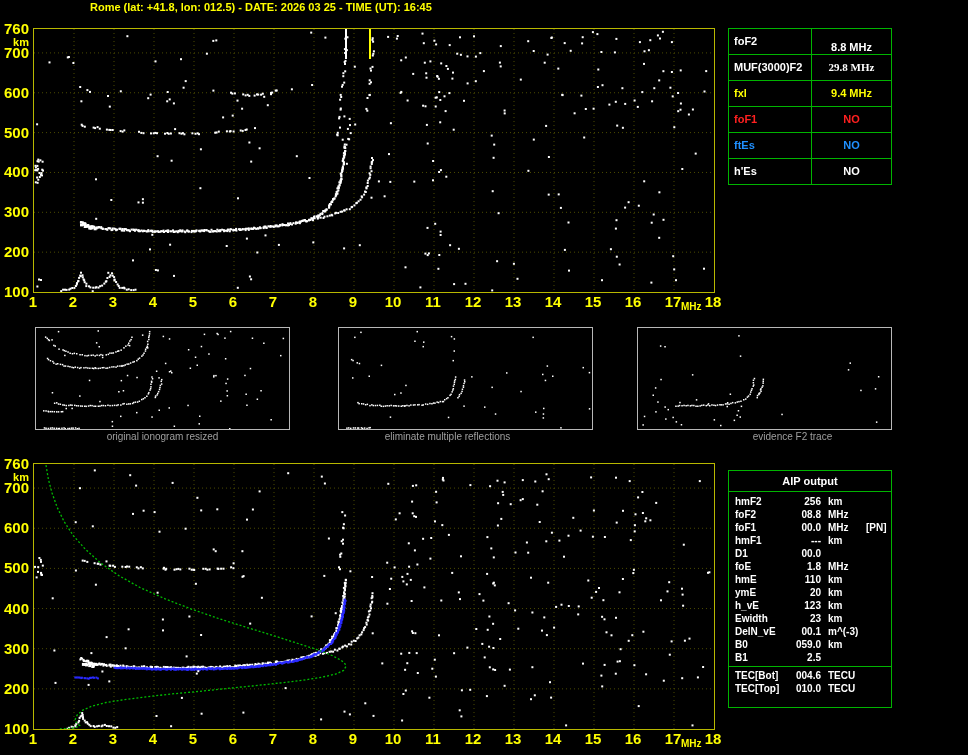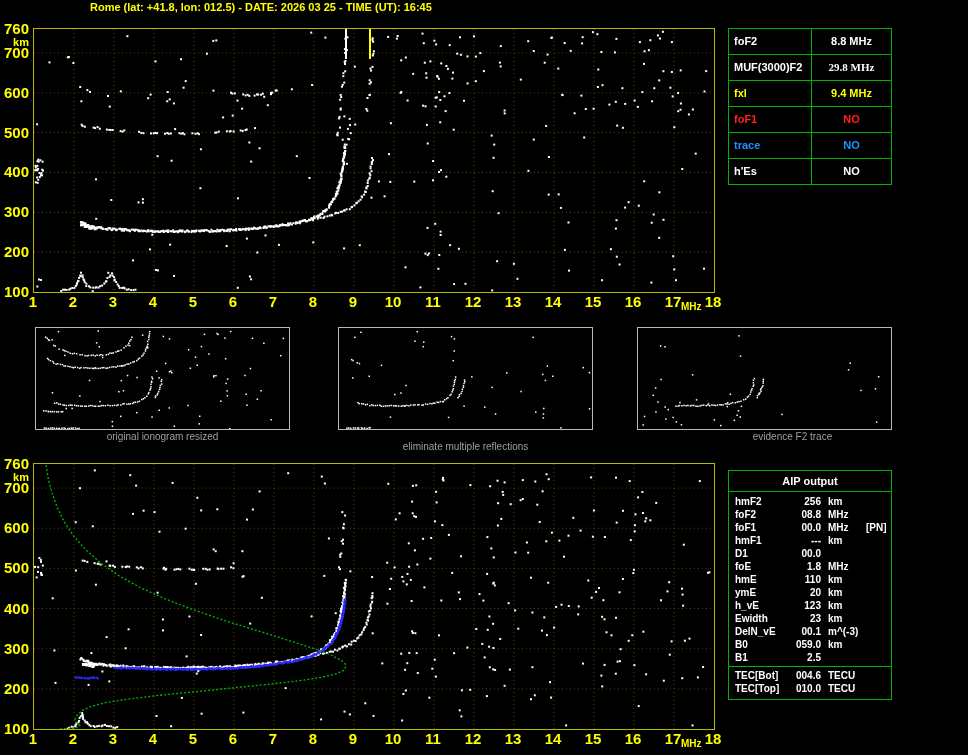--- a/index.html
+++ b/index.html
@@ -16,36 +16,36 @@
   .marker-label{position:absolute;font-size:11px;font-weight:bold;line-height:11px;background:#000;}
   .box{position:absolute;border:1px solid #00b400;background:#000;}
   #autoscala-box{left:728px;top:28px;width:162px;}
   .box-title{height:25px;line-height:25px;text-align:center;color:#ffff00;font-weight:bold;font-size:11px;
              border-bottom:1px solid #00b400;}
   .as-row{display:grid;grid-template-columns:83px 1fr;height:25px;line-height:25px;font-size:11px;
           font-weight:bold;border-bottom:1px solid #00b400;}
   #autoscala-rows .as-row:last-child{border-bottom:none;}
   .as-param{padding-left:5px;border-right:1px solid #00b400;}
   .as-value{text-align:center;}
-  #aip-box{left:728px;top:470px;width:162px;padding-bottom:4px;}
+  #aip-box{left:728px;top:470px;width:162px;padding-bottom:12px;}
   #aip-box .box-title{height:20px;line-height:20px;color:#ffffff;font-size:11px;}
   #aip-rows{padding-top:3px;}
   .aip-row{display:grid;grid-template-columns:56px 36px 42px 1fr;height:13px;line-height:13px;
            font-size:10px;font-weight:bold;color:#ffffff;}
   .aip-param{padding-left:6px;}
   .aip-value{text-align:right;}
   .aip-unit{padding-left:7px;}
   .aip-extra{padding-left:3px;}
   .aip-sep{border-top:1px solid #00b400;margin:2px 0;}
   .thumb{position:absolute;width:253px;height:101px;border:1px solid #b8b8b8;background:#000;overflow:hidden;}
   #thumb-0{left:35px;top:327px;}
   #thumb-1{left:338px;top:327px;}
   #thumb-2{left:637px;top:327px;}
   .thumb-caption{position:absolute;width:255px;text-align:center;color:#9f9f9f;font-size:10px;top:431px;}
-  #caption-0{left:35px;} #caption-1{left:338px;margin-top:10px;} #caption-2{left:665px;}
+  #caption-0{left:35px;} #caption-1{left:320px;} #caption-2{left:665px;}
 </style>
 </head>
 <body>
 
 <div id="root">
   <div class="title">Rome (lat: +41.8, lon: 012.5) - DATE: 2026 03 25 - TIME (UT): 16:45</div>
 
   <div id="plot-top" class="plot-region">
       <span class="marker-label" style="color: rgb(255, 255, 255); top: 39px; left: 305px; width: 36px; text-align: right;">foF2</span>
       <span class="marker-label" style="color: rgb(255, 255, 0); top: 39px; left: 375px;">fxl</span>
@@ -979,36 +979,36 @@
       <span class="tick xtick" style="left: 622px; top: 296px;">16</span>
       <span class="tick xtick" style="left: 662px; top: 296px;">17</span>
       <span class="tick xtick" style="left: 702px; top: 296px;">18</span>
       <span class="unit-label x-unit" style="left: 681px; top: 301px;">MHz</span>
     </div>
 
   <div id="autoscala-box" class="box">
     <div id="autoscala-rows">
         <div class="as-row">
           <span class="as-param" style="color: rgb(255, 255, 255);">foF2</span>
-          <span class="as-value" style="color: rgb(255, 255, 255);">8.8 MHz</span>
+          <span class="as-value" style="color: rgb(255, 255, 255); margin-top: 6px;">8.8 MHz</span>
         </div>
         <div class="as-row">
           <span class="as-param" style="color: rgb(255, 255, 255);">MUF(3000)F2</span>
           <span class="as-value" style="color: rgb(255, 255, 255); font-family: Liberation Serif, serif;">29.8 MHz</span>
         </div>
         <div class="as-row">
           <span class="as-param" style="color: rgb(255, 255, 0);">fxl</span>
           <span class="as-value" style="color: rgb(255, 255, 0);">9.4 MHz</span>
         </div>
         <div class="as-row">
           <span class="as-param" style="color: rgb(255, 32, 32);">foF1</span>
           <span class="as-value" style="color: rgb(255, 32, 32);">NO</span>
         </div>
         <div class="as-row">
-          <span class="as-param" style="color: rgb(32, 144, 255);">trace</span>
+          <span class="as-param" style="color: rgb(32, 144, 255);">ftEs</span>
           <span class="as-value" style="color: rgb(32, 144, 255);">NO</span>
         </div>
         <div class="as-row">
           <span class="as-param" style="color: rgb(255, 255, 255);">h'Es</span>
           <span class="as-value" style="color: rgb(255, 255, 255);">NO</span>
         </div>
       </div>
   </div>
 
   <div id="thumb-0" class="thumb"><svg width="253" height="101">

